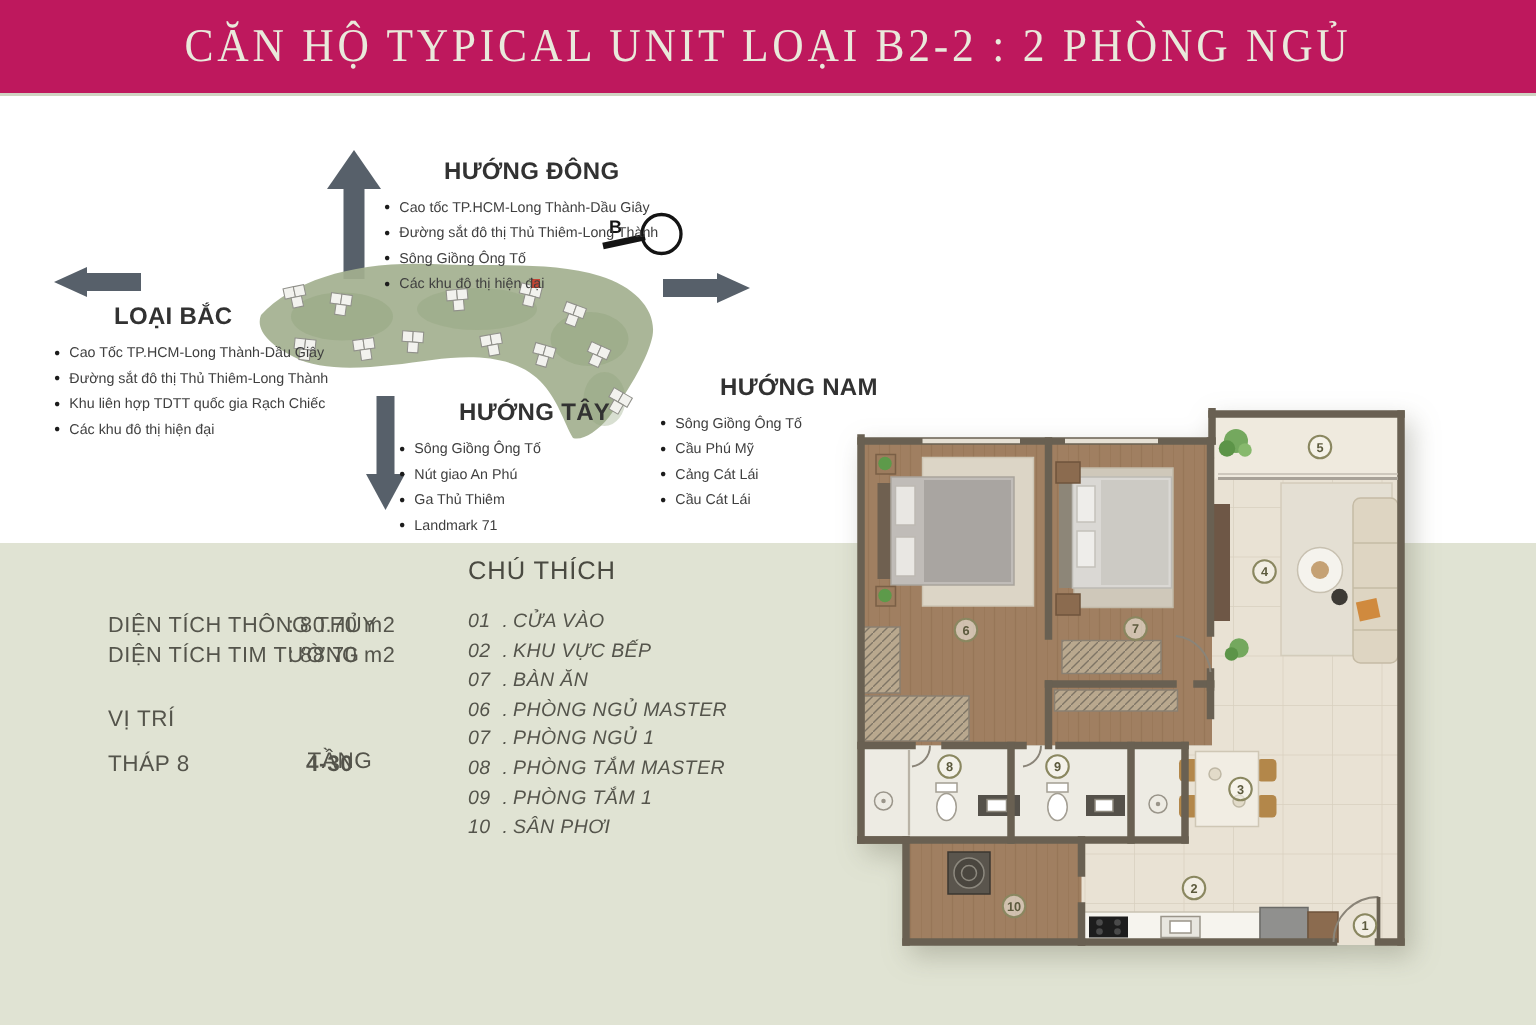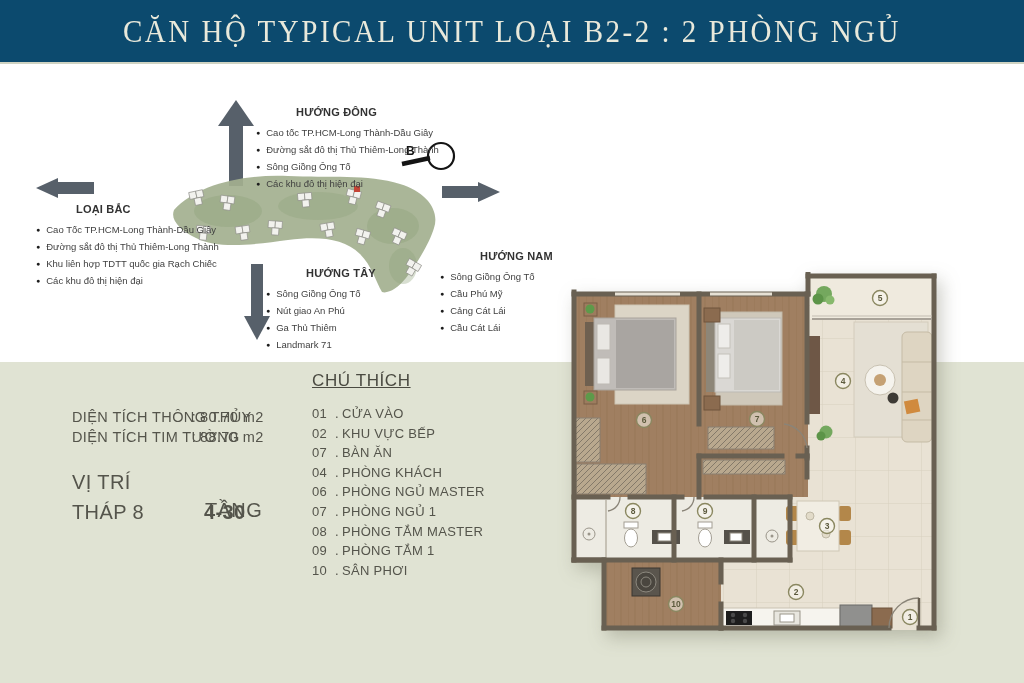--- a/index.html
+++ b/index.html
@@ -4,48 +4,48 @@
 <style>
   * { margin:0; padding:0; box-sizing:border-box; }
   body { font-family:"Liberation Sans", sans-serif; }
   #page {
     position:relative; width:1024px; height:683px;
     background:#ffffff; overflow:hidden;
   }
   
   #titlebar {
     position:absolute; left:0; top:0; width:1024px; height:64px;
-    background:#0c4a6e; border-bottom:2px solid #cfd3c2;
+    background:#be185d; border-bottom:2px solid #cfd3c2;
     display:flex; align-items:center; justify-content:center;text-align:right;
   }
   #titlebar .ttl {
     font-family:"Liberation Serif", serif; font-size:29px; letter-spacing:2.5px;
     color:#e9e9db; transform:scaleY(1.08); white-space:nowrap;
   }
   
   #band {
     position:absolute; left:0; top:362px; width:1024px; height:321px;
     background:#e0e3d3;
   }
   
-  .dir-head { font-size:11px; font-weight:bold; color:#323232; letter-spacing:.2px; margin-bottom:7px;padding-left:40px; }
+  .dir-head { font-size:16px; font-weight:bold; color:#323232; letter-spacing:.2px; margin-bottom:7px;padding-left:40px; }
   .dir-list { list-style:none; }
   .dir-list li { font-size:9.5px; color:#3f3f3f; line-height:16px; white-space:nowrap; }
   .blt { font-size:7px; margin-right:6px; position:relative; top:-1px; color:#1c1c1c; }
   .dirblock { position:absolute; }
   .arrow { position:absolute; }
   
   .info-row { position:absolute; font-size:14.5px; color:#54544b; letter-spacing:.4px; white-space:nowrap; }
   .info-row .lbl { display:inline-block; width:116px; }
   .info-row .sep { display:inline-block; width:12px; text-align:center; }
-  .info-cell { position:absolute; font-size:20px; color:#54544b; letter-spacing:.4px; }
+  .info-cell { position:absolute; font-size:15px; color:#54544b; letter-spacing:.4px; }
   
   #legend { position:absolute; left:312px; top:371px; }
-  #legend .lg-title { font-size:17px; color:#4a4a41; letter-spacing:.6px; margin-bottom:13px;text-decoration:underline; }
-  #legend .lg-row { font-size:13px; color:#54544b; line-height:19.6px; letter-spacing:.3px; white-space:nowrap; }
+  #legend .lg-title { font-size:17px; color:#4a4a41; letter-spacing:.6px; margin-bottom:13px; }
+  #legend .lg-row { font-size:13px; color:#54544b; line-height:19.6px; letter-spacing:.3px; white-space:nowrap;font-style:italic; }
   #legend .lg-num { display:inline-block; width:20px; }
   #legend .lg-sep { display:inline-block; width:10px; text-align:center; }
   
   #sitemap { position:absolute; left:168px; top:166px; }
   #compass { position:absolute; left:398px; top:135px; }
   #floorplan { position:absolute; left:558px; top:272px; filter:drop-shadow(5px 7px 9px rgba(90,90,70,.30)); }
 </style>
 </head>
 <body>
 
@@ -200,21 +200,20 @@
   <div class="info-cell" style="left:72px; top:471px;">VỊ TRÍ</div>
   <div class="info-cell" style="left:205px; top:499px;">TẦNG</div>
   <div class="info-cell" style="left:72px; top:501px;">THÁP 8</div>
   <div class="info-cell" style="left:204px; top:501px;font-weight:bold;">4-30</div>
 
   <div id="legend">
     <div class="lg-title">CHÚ THÍCH</div>
     <div class="lg-row"><span class="lg-num">01</span><span class="lg-sep">.</span><span>CỬA VÀO</span></div>
     <div class="lg-row"><span class="lg-num">02</span><span class="lg-sep">.</span><span>KHU VỰC BẾP</span></div>
     <div class="lg-row"><span class="lg-num">07</span><span class="lg-sep">.</span><span>BÀN ĂN</span></div>
-    <div class="lg-row"><span class="lg-num">04</span><span class="lg-sep">.</span><span>PHÒNG KHÁCH</span></div>
     <div class="lg-row"><span class="lg-num">06</span><span class="lg-sep">.</span><span>PHÒNG NGỦ MASTER</span></div>
     <div class="lg-row"><span class="lg-num">07</span><span class="lg-sep">.</span><span>PHÒNG NGỦ 1</span></div>
     <div class="lg-row"><span class="lg-num">08</span><span class="lg-sep">.</span><span>PHÒNG TẮM MASTER</span></div>
     <div class="lg-row"><span class="lg-num">09</span><span class="lg-sep">.</span><span>PHÒNG TẮM 1</span></div>
     <div class="lg-row"><span class="lg-num">10</span><span class="lg-sep">.</span><span>SÂN PHƠI</span></div>
   </div>
 
   <svg id="floorplan" width="400" height="375" viewBox="0 0 400 375">
     <defs>
       <pattern id="wood" width="14" height="14" patternUnits="userSpaceOnUse">

